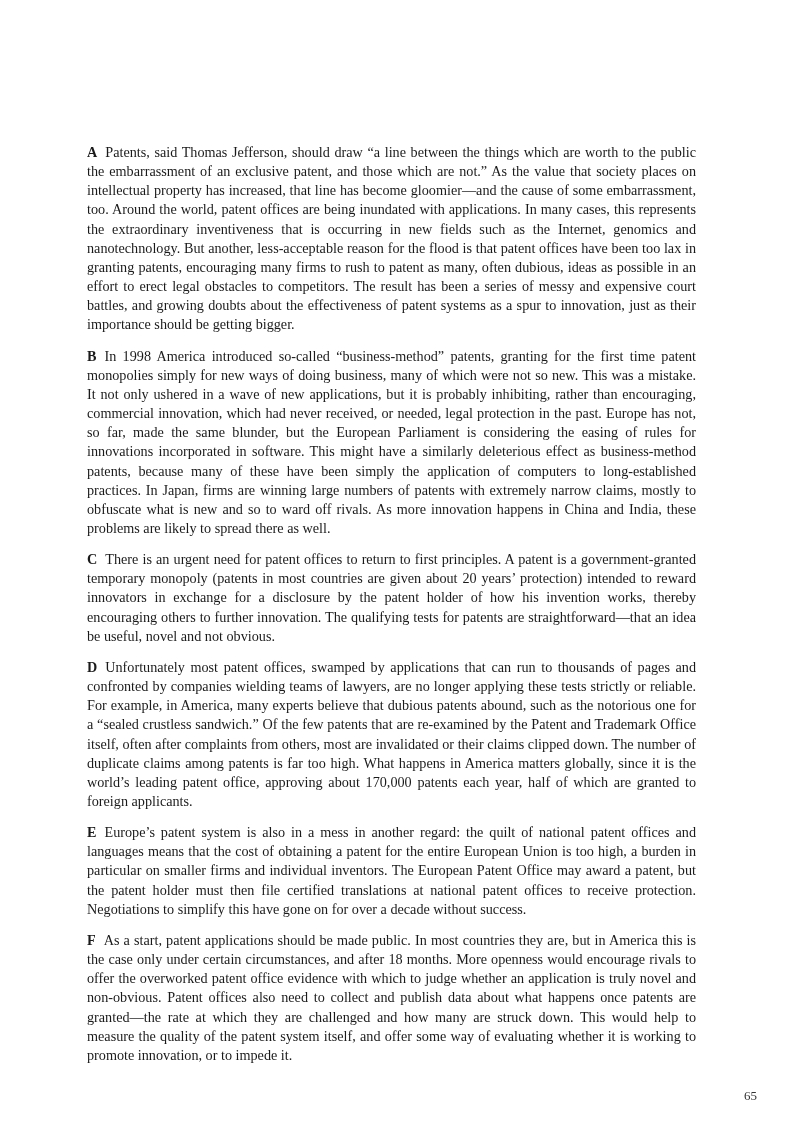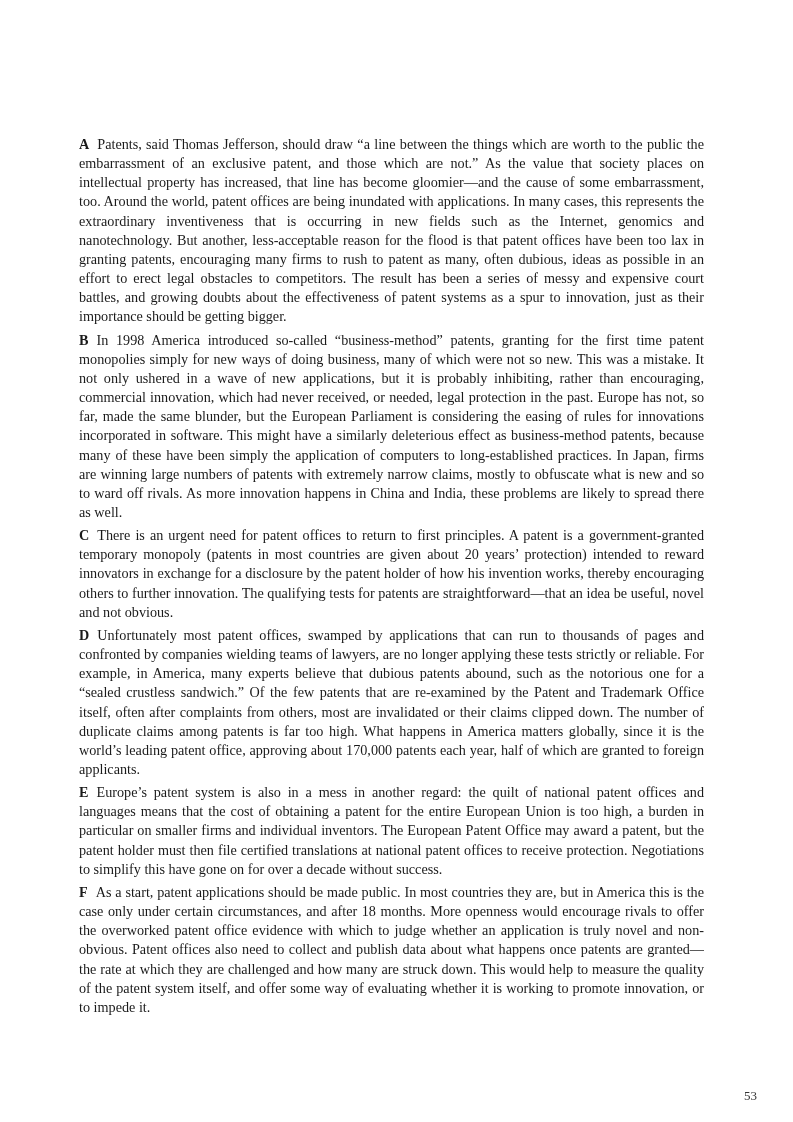--- a/index.html
+++ b/index.html
@@ -8,21 +8,21 @@
     position: absolute;
     left: 75px;
     top: 131px;
     width: 633px;
     font-family: "Liberation Serif", "DejaVu Serif", serif;
     font-size: 14.2px;
     line-height: 19.15px;
     color: #1a1a1a;
     text-align: justify;
   }
-  .para { margin: 4px; padding: 0; }
+  .para { margin: 12px; padding: 0; }
   .letter { font-weight: bold; margin-right: 8px; }
   .page-number {
     position: absolute;
     left: 744px;
     top: 1088px;
     font-family: "Liberation Serif", "DejaVu Serif", serif;
     font-size: 13px;
     color: #333;
   }
 </style>
@@ -43,13 +43,13 @@
     <span class="letter">D</span><span>Unfortunately most patent offices, swamped by applications that can run to thousands of pages and confronted by companies wielding teams of lawyers, are no longer applying these tests strictly or reliable. For example, in America, many experts believe that dubious patents abound, such as the notorious one for a “sealed crustless sandwich.” Of the few patents that are re-examined by the Patent and Trademark Office itself, often after complaints from others, most are invalidated or their claims clipped down. The number of duplicate claims among patents is far too high. What happens in America matters globally, since it is the world’s leading patent office, approving about 170,000 patents each year, half of which are granted to foreign applicants.</span>
   </p>
   <p class="para">
     <span class="letter">E</span><span>Europe’s patent system is also in a mess in another regard: the quilt of national patent offices and languages means that the cost of obtaining a patent for the entire European Union is too high, a burden in particular on smaller firms and individual inventors. The European Patent Office may award a patent, but the patent holder must then file certified translations at national patent offices to receive protection. Negotiations to simplify this have gone on for over a decade without success.</span>
   </p>
   <p class="para">
     <span class="letter">F</span><span>As a start, patent applications should be made public. In most countries they are, but in America this is the case only under certain circumstances, and after 18 months. More openness would encourage rivals to offer the overworked patent office evidence with which to judge whether an application is truly novel and non-obvious. Patent offices also need to collect and publish data about what happens once patents are granted—the rate at which they are challenged and how many are struck down. This would help to measure the quality of the patent system itself, and offer some way of evaluating whether it is working to promote innovation, or to impede it.</span>
   </p>
 </div>
 
-<div class="page-number">53</div>
+<div class="page-number">65</div>
 
 </body></html>

